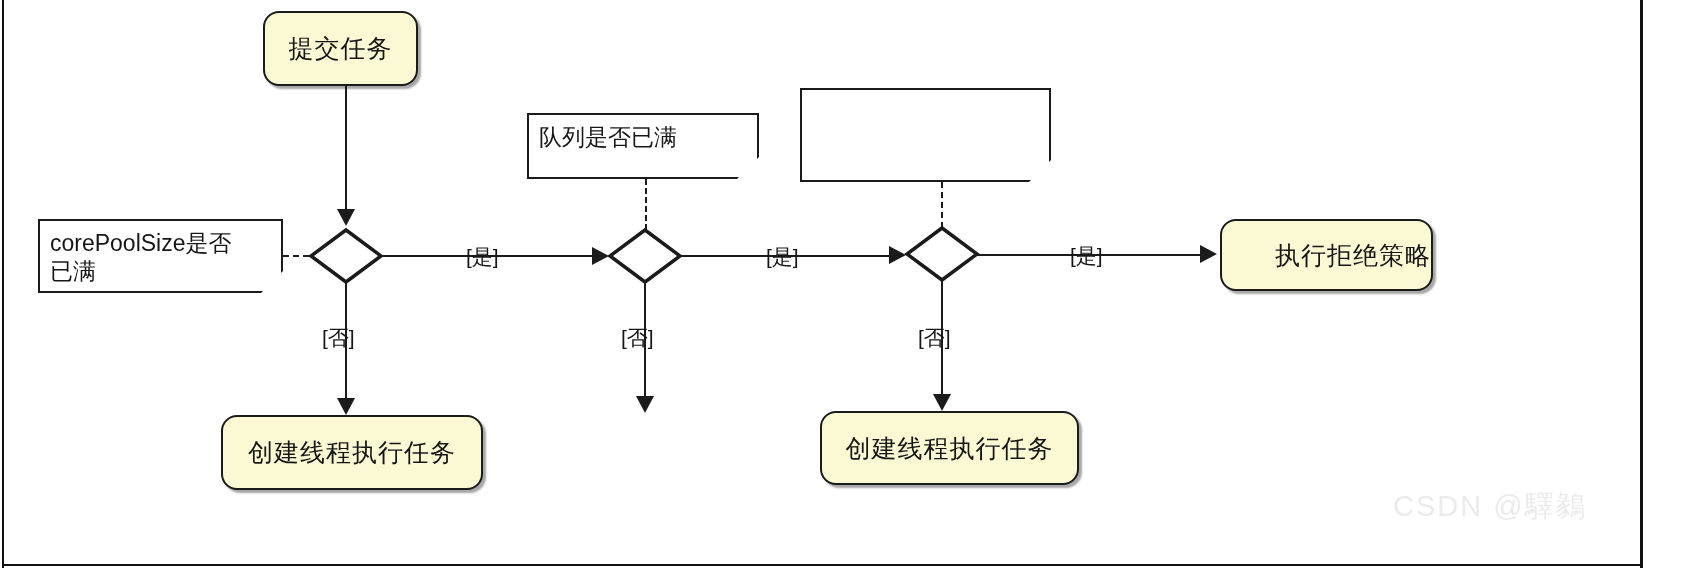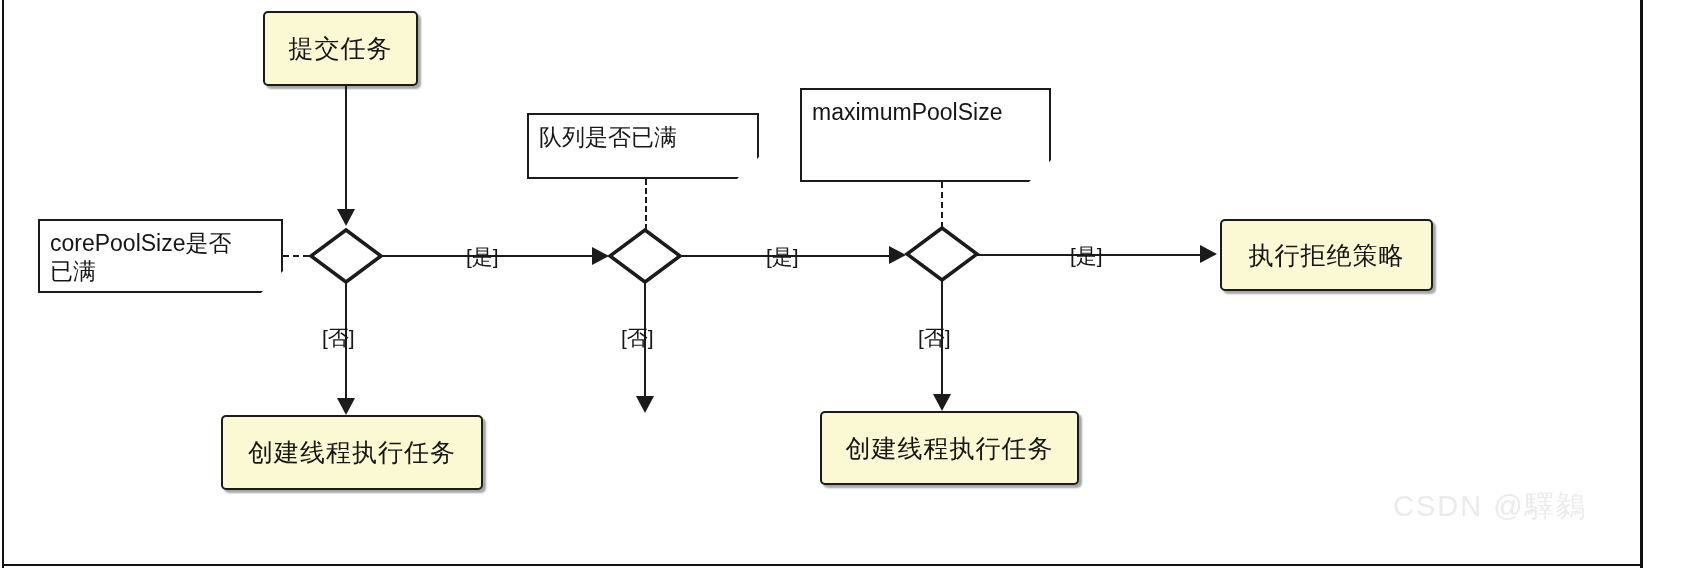--- a/index.html
+++ b/index.html
@@ -13,21 +13,21 @@
   
   .frame-left{position:absolute;left:2px;top:0;width:2px;height:568px;background:#111;}
   .frame-right{position:absolute;left:1640px;top:0;width:3px;height:568px;background:#111;}
   .frame-bottom{position:absolute;left:2px;top:564px;width:1641px;height:2px;background:#111;}
 
   
   .act{
     position:absolute;
     background:#fbf9d3;
     border:2px solid #1b1b1b;
-    border-radius:5px;
+    border-radius:16px;
     box-shadow:3px 3px 2px rgba(60,60,60,.45);
     display:flex;align-items:center;justify-content:center;
     color:#161616;
     font-size:25px;
     letter-spacing:1px;
     box-sizing:border-box;
     white-space:nowrap;
   }
 
   
@@ -88,37 +88,36 @@
   <div class="note" style="left:527px;top:113px;width:232px;height:66px;">
     <span class="l">队列是否已满</span>
   </div>
 
   <div class="note" style="left:38px;top:219px;width:245px;height:74px;">
     <span class="l">corePoolSize是否</span>
     <span class="l">已满</span>
   </div>
 
   <div class="note" style="left:800px;top:88px;width:251px;height:94px;">
-    <span class="l">maximumPoolSize</span>
   </div>
 
   <div class="act" style="left:263px;top:11px;width:155px;height:75px;">
     <span>提交任务</span>
   </div>
 
   <div class="act" style="left:221px;top:415px;width:262px;height:75px;">
     <span>创建线程执行任务</span>
   </div>
 
 
   <div class="act" style="left:820px;top:411px;width:259px;height:74px;">
     <span>创建线程执行任务</span>
   </div>
 
-  <div class="act" style="left:1220px;top:219px;width:213px;height:72px;">
+  <div class="act" style="left:1220px;top:219px;width:213px;height:72px;justify-content:flex-end;">
     <span>执行拒绝策略</span>
   </div>
 
   <div class="dm" style="left:309px;top:228px;">
     <svg width="74" height="56" viewBox="0 0 74 56" aria-hidden="true">
       <polygon points="37,2 72,28 37,54 2,28" fill="#ffffff" stroke="#1b1b1b" stroke-width="3.5"></polygon>
     </svg>
   </div>
 
   <div class="dm" style="left:608px;top:228px;">

